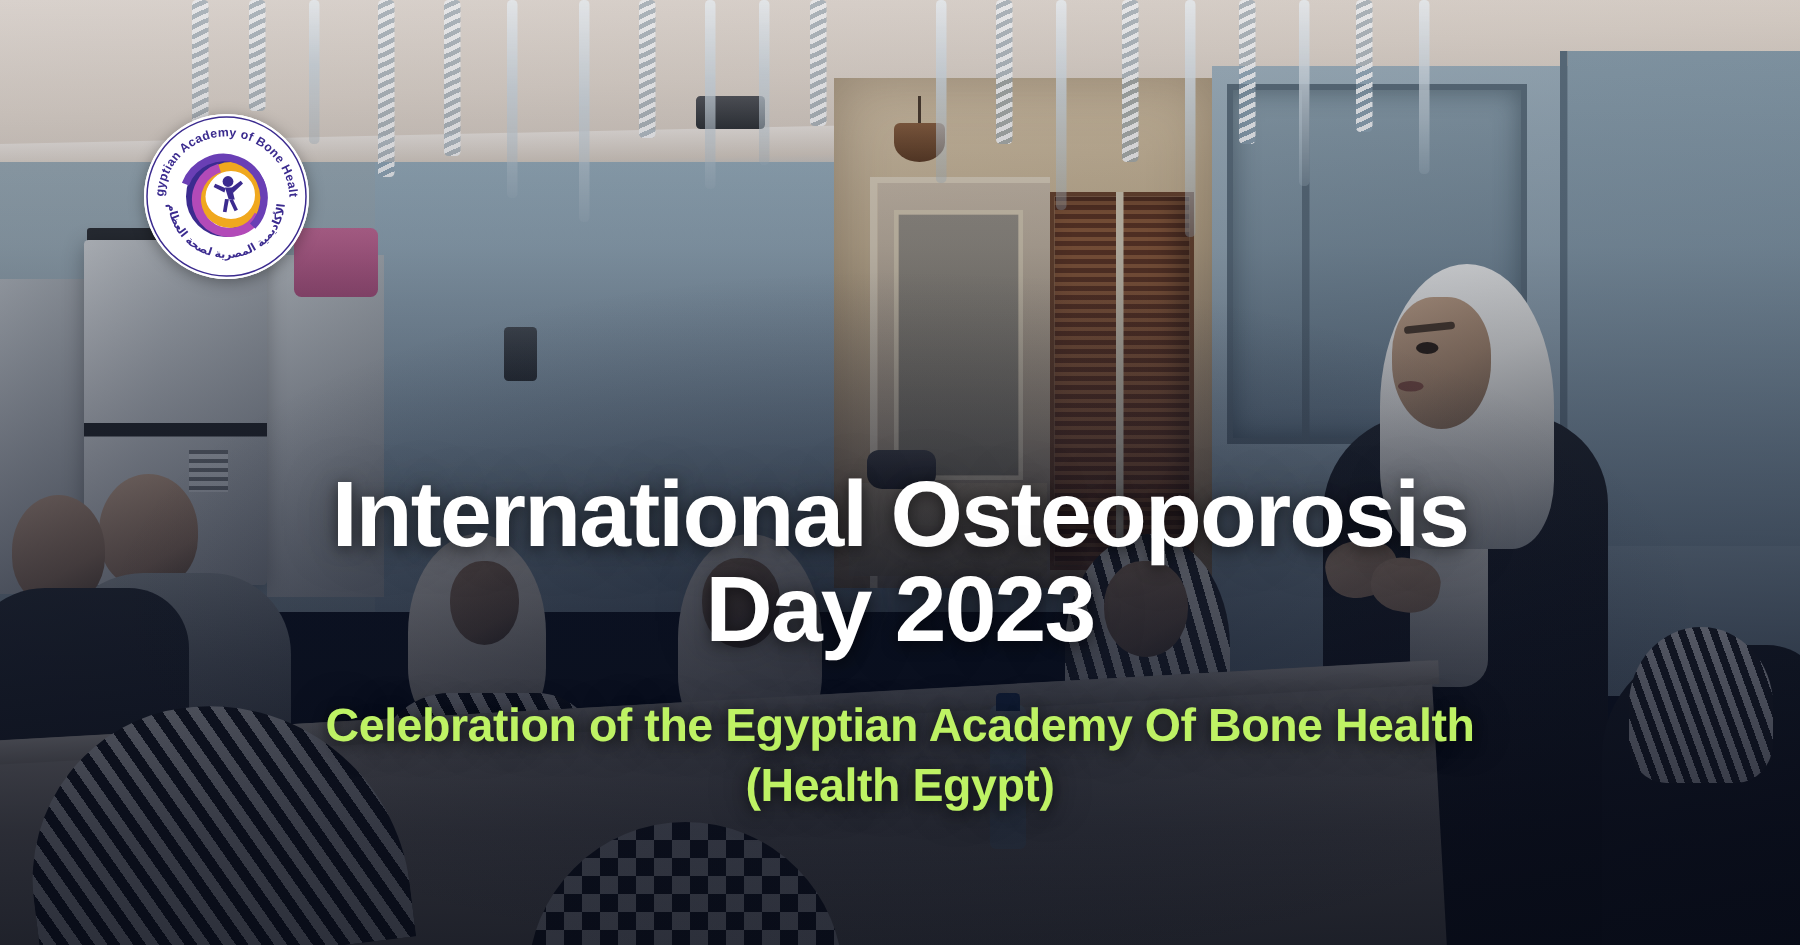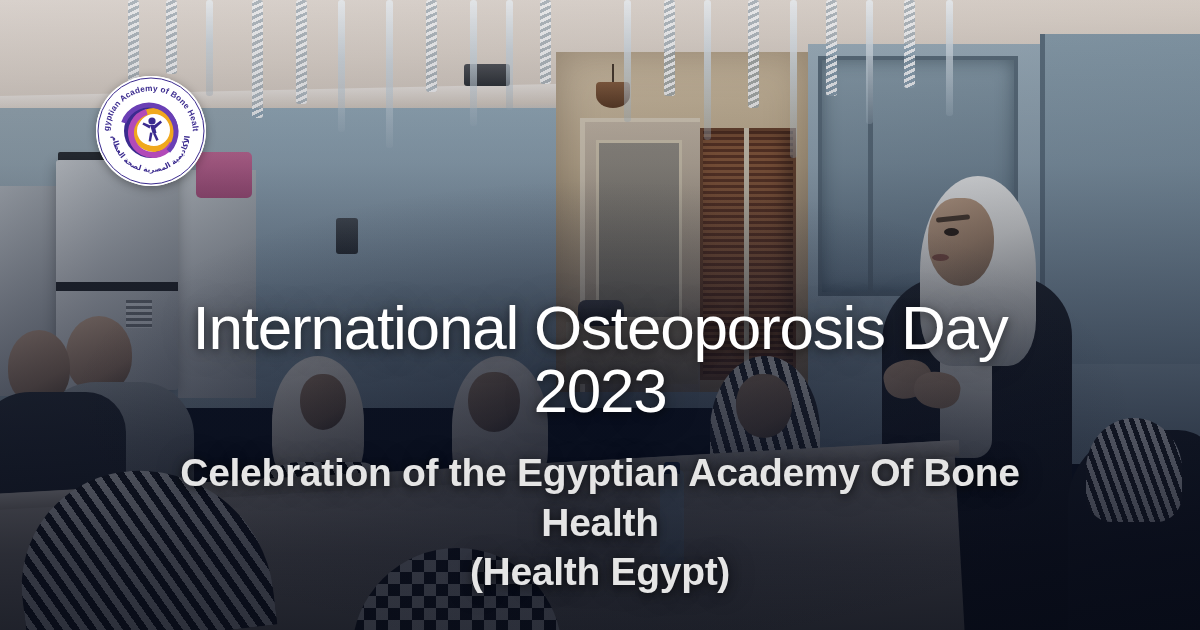--- a/index.html
+++ b/index.html
@@ -373,34 +373,34 @@
   
   .text-block {
     position:absolute; left:0; right:0; top:296px;
     text-align:center;
     z-index:8;
     padding:0 40px;
   }
   .headline {
     color:#ffffff;
     font-family:"Liberation Sans", sans-serif;
-    font-weight:400;
+    font-weight:700;
     font-size:62px;
     line-height:1.02;
     letter-spacing:-1.2px;
     text-shadow:0 2px 10px rgba(0,0,0,.55), 0 0 34px rgba(0,0,0,.35);
     max-width:860px;
-    margin:0 auto;
+    margin:16px auto;
   }
   .subhead {
     margin-top:26px;
-    color:#e5e5e5;
+    color:#bef264;
     font-family:"Liberation Sans", sans-serif;
     font-weight:700;
-    font-size:39px;
+    font-size:31px;
     line-height:1.26;
     letter-spacing:-0.3px;
     text-shadow:0 2px 9px rgba(0,0,0,.6), 0 0 26px rgba(0,0,0,.35);
     max-width:900px;
     margin-left:auto; margin-right:auto;
   }
 </style>
 </head>
 <body>
 

